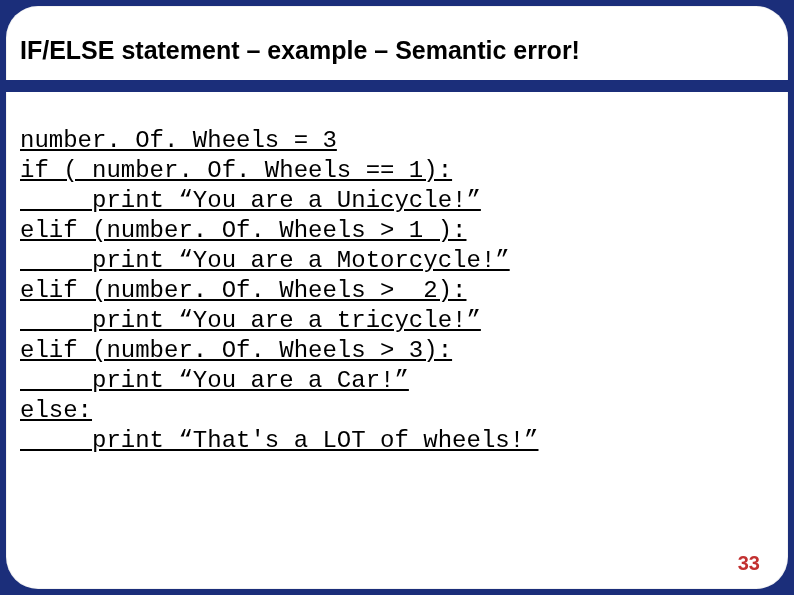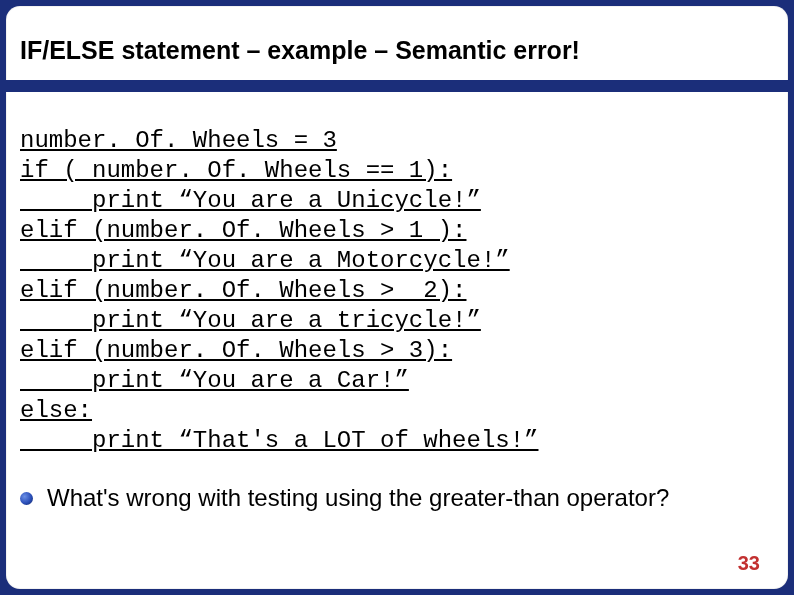--- a/index.html
+++ b/index.html
@@ -17,21 +17,21 @@
     background: #1b2e7a;
     overflow: hidden;
   }
   .card {
     position: absolute;
     left: 6px;
     top: 6px;
     width: 782px;
     height: 583px;
     background: #fff;
-    border-radius: 14px;
+    border-radius: 32px;
     box-shadow: 0 0 0 1px rgba(0,0,0,0.05) inset;
   }
   .title {
     position: absolute;
     left: 14px;
     top: 30px;
     font-size: 25px;
     font-weight: bold;
     color: #000;
   }
@@ -95,20 +95,16 @@
      print “You are a Unicycle!”
 elif (number. Of. Wheels &gt; 1 ):
      print “You are a Motorcycle!”
 elif (number. Of. Wheels &gt;  2):
      print “You are a tricycle!”
 elif (number. Of. Wheels &gt; 3):
      print “You are a Car!”
 else:
      print “That's a LOT of wheels!”</div>
 
-    <div class="bullet-row">
-      <div class="bullet"></div>
-      <div class="question">What's wrong with testing using the greater-than operator?</div>
-    </div>
 
     <div class="page-num">33</div>
   </div>
 </div>
 
 </body></html>

